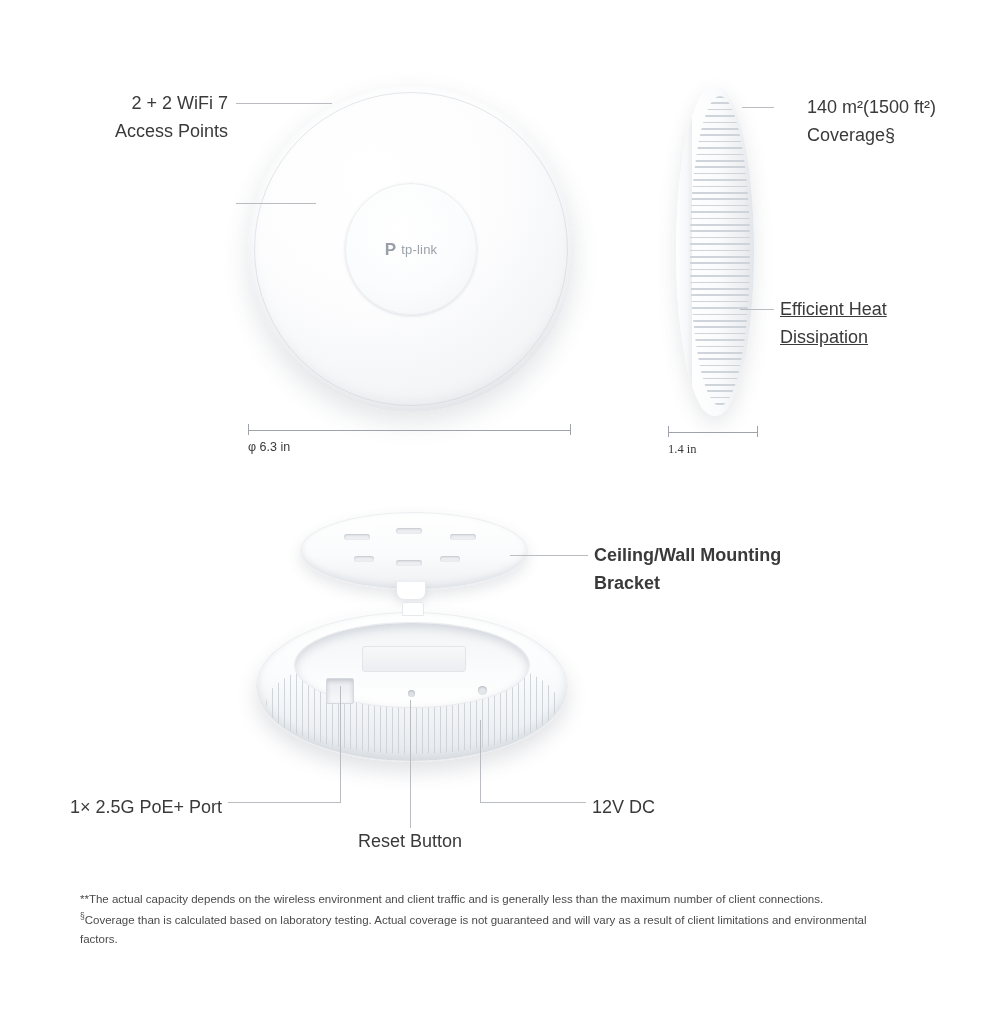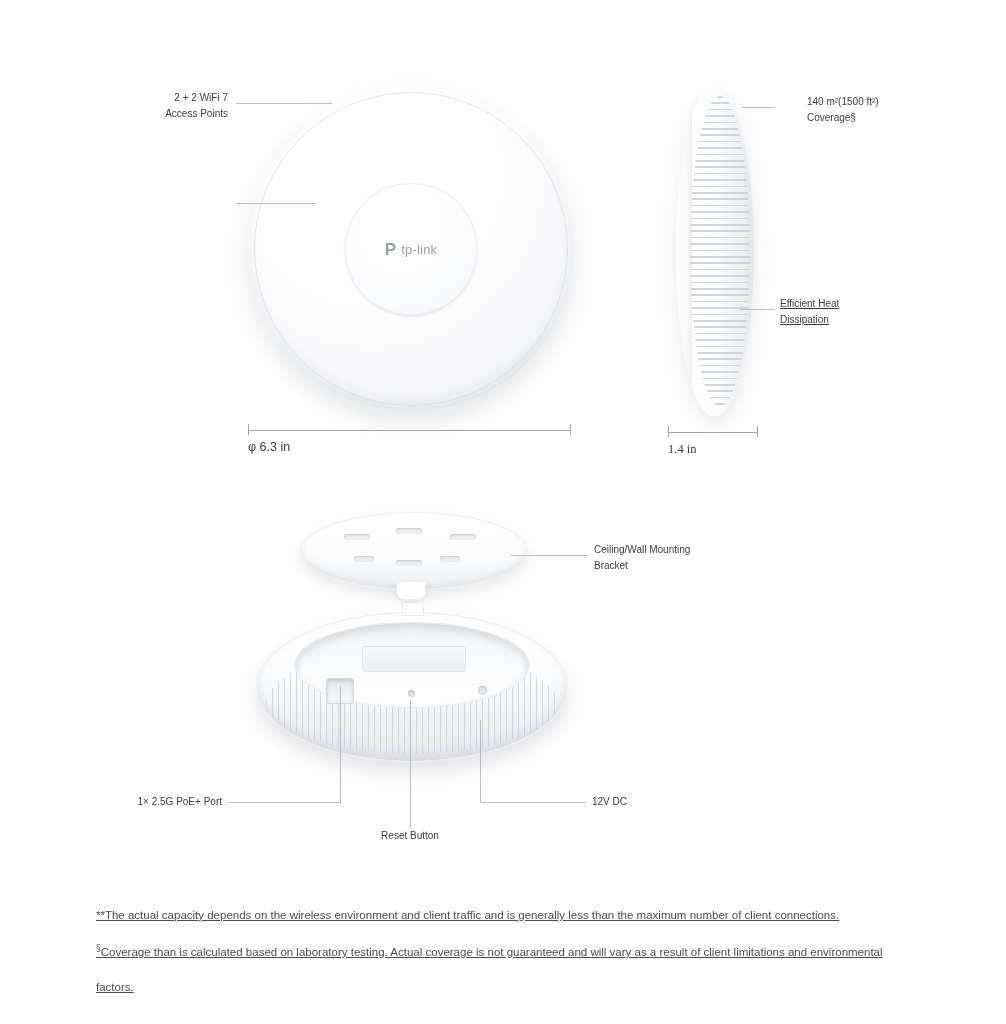--- a/index.html
+++ b/index.html
@@ -12,21 +12,21 @@
     position: relative;
     width: 1006px;
     height: 1024px;
     overflow: hidden;
     background: #ffffff;
     color: #333333;
   }
 
   .label {
     position: absolute;
-    font-size: 10px;
+    font-size: 18px;
     line-height: 1.55;
     color: #3a3a3a;
     white-space: pre-line;
   }
   .label.right { text-align: right; }
   .label.left  { text-align: left; }
   .label.center{ text-align: center; }
 
   .leader {
     position: absolute;
@@ -227,21 +227,21 @@
 
   
   #footnotes {
     position: absolute;
     left: 80px; top: 890px;
     width: 846px;
     font-size: 11.5px;
     line-height: 1.65;
     color: #4a4a4a;
   }
-  #footnotes p { margin: 16px; text-decoration: underline; }
+  #footnotes p { margin: 0; }
   sup { font-size: 8.5px; vertical-align: super; }
 </style>
 </head>
 <body>
 
 <div id="page">
 
   <div id="ap-top">
     <div id="ap-top-inner">
       <div id="brand">
@@ -284,21 +284,21 @@
     <div class="disc"></div>
     <div class="slot" style="left:44px; top:22px; width:26px; height:6px;"></div>
     <div class="slot" style="left:96px; top:16px; width:26px; height:6px;"></div>
     <div class="slot" style="left:150px; top:22px; width:26px; height:6px;"></div>
     <div class="slot" style="left:54px; top:44px; width:20px; height:6px;"></div>
     <div class="slot" style="left:140px; top:44px; width:20px; height:6px;"></div>
     <div class="slot" style="left:96px; top:48px; width:26px; height:6px;"></div>
     <div class="notch"></div>
   </div>
 
-  <div class="label left" style="left:594px; top:542px; width:190px;">Ceiling/Wall Mounting
+  <div class="label left" style="left:594px; top:542px; width:190px;font-weight:bold;">Ceiling/Wall Mounting
 Bracket</div>
   <div class="leader h" style="left:510px; top:555px; width:78px;"></div>
 
   <div id="body-unit">
     <div class="rim"></div>
     <div class="fins-ring"></div>
     <div class="cavity"></div>
     <div class="tab"></div>
     <div class="plate"></div>
     <div class="port"></div>

